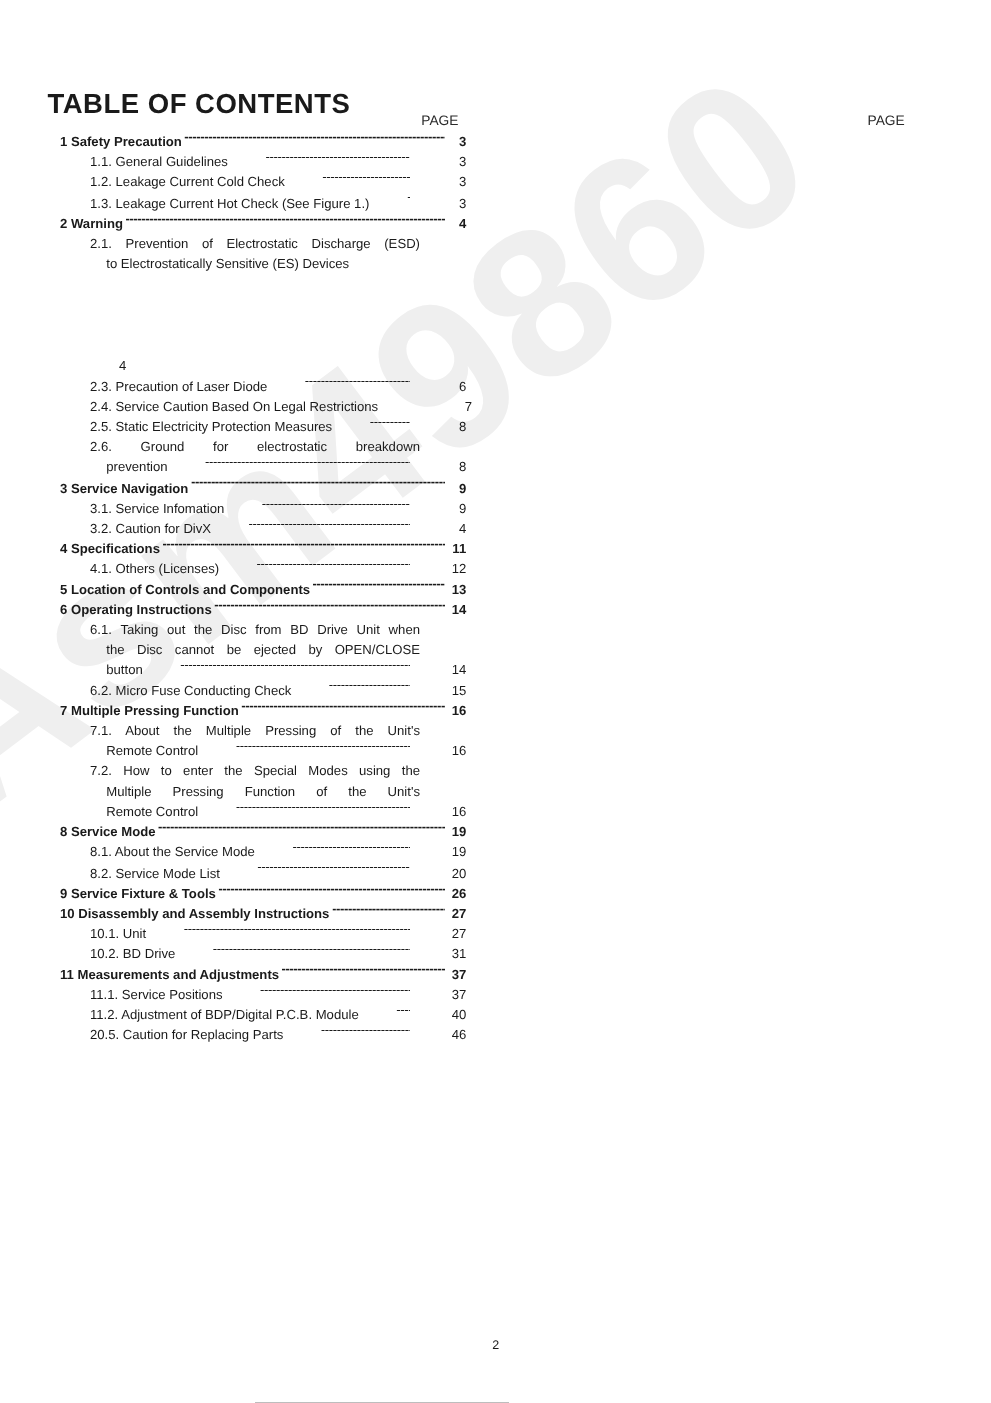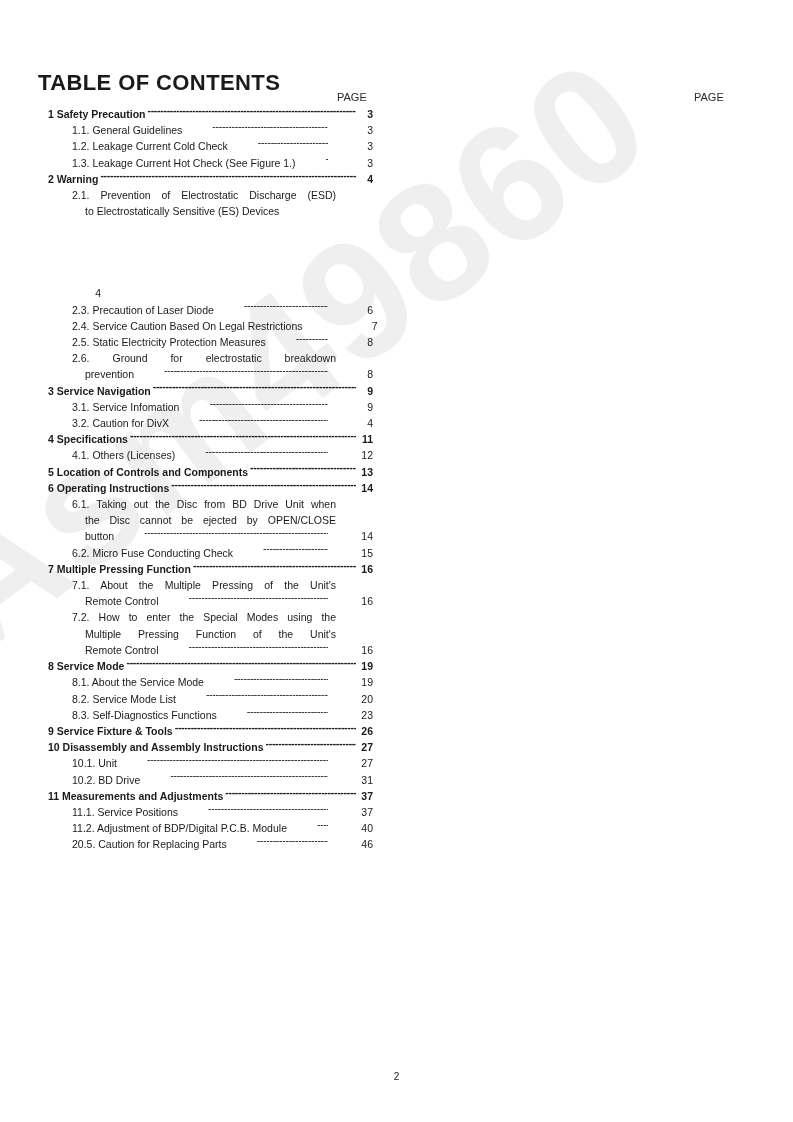--- a/index.html
+++ b/index.html
@@ -319,25 +319,20 @@
         <div class="toc-row lvl2">
           <span class="label">8.1. About the Service Mode</span>
           <span class="leader"></span>
           <span class="pagenum">19</span>
         </div>
         <div class="toc-row lvl2">
           <span class="label">8.2. Service Mode List</span>
           <span class="leader"></span>
           <span class="pagenum">20</span>
         </div>
-        <div class="toc-row lvl2">
-          <span class="label">8.3. Self-Diagnostics Functions</span>
-          <span class="leader"></span>
-          <span class="pagenum">23</span>
-        </div>
         <div class="toc-row lvl1">
           <span class="label">9 Service Fixture &amp; Tools</span>
           <span class="leader"></span>
           <span class="pagenum">26</span>
         </div>
         <div class="toc-row lvl1">
           <span class="label">10 Disassembly and Assembly Instructions</span>
           <span class="leader"></span>
           <span class="pagenum">27</span>
         </div>

